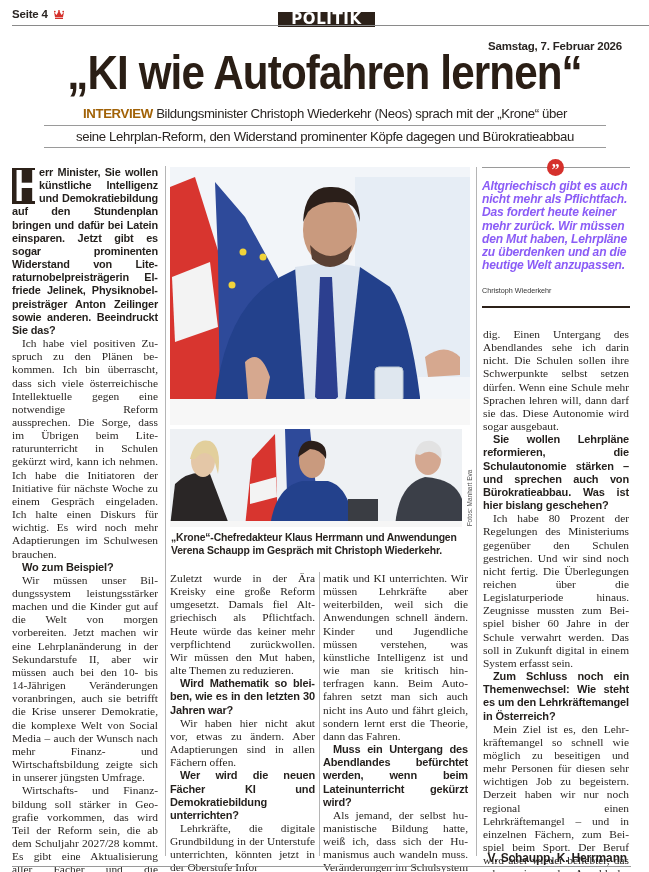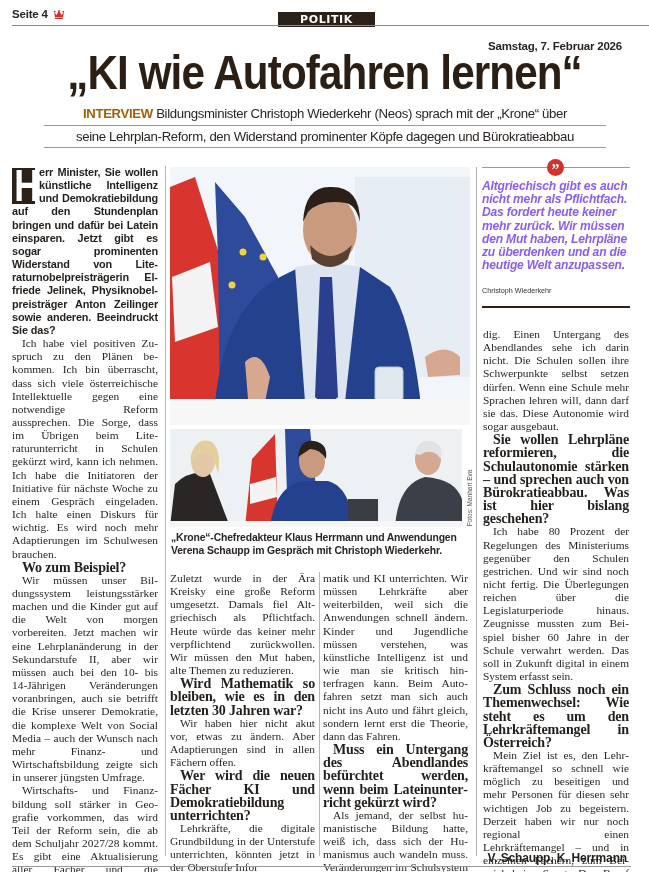--- a/index.html
+++ b/index.html
@@ -4,38 +4,38 @@
 <style>
   * { box-sizing: border-box; margin: 0; padding: 0; }
   html, body { width: 649px; height: 872px; background: #ffffff; overflow: hidden; }
   body { position: relative; color: #231f1c; font-family: "Liberation Serif", serif; }
 
   
   .topbar { position: absolute; left: 12px; right: 0; top: 6px; height: 22px; }
   .topbar .rule { position: absolute; left: 0; right: 0; top: 19px; height: 1px; background: #8a8a8a; }
   .page-no { position: absolute; left: 0; top: 2px; font-family: "Liberation Sans", sans-serif; font-size: 11.5px; color: #2a2522; font-weight: bold; letter-spacing: -0.2px; }
   .crown { display: inline-block; width: 10px; height: 9px; vertical-align: -1px; margin-left: 3px; }
-  .section-label { position: absolute; left: 266px; top: 6px; width: 97px; height: 15px; background: #2c2119; color: #fff; font-family: "DejaVu Sans", sans-serif; font-weight: bold; font-size: 11px; text-align: center; line-height: 15px; letter-spacing: 0.6px; }
+  .section-label { position: absolute; left: 266px; top: 6px; width: 97px; height: 15px; background: #2c2119; color: #fff; font-family: "DejaVu Sans", sans-serif; font-weight: bold; font-size: 15px; text-align: center; line-height: 15px; letter-spacing: 0.6px; }
   .date { position: absolute; right: 27px; top: 2px; font-family: "Liberation Sans", sans-serif; font-size: 11.5px; color: #2a2522; font-weight: bold; letter-spacing: -0.2px; margin-top: 32px; }
 
   
   .headline { position: absolute; left: 0; width: 649px; top: 42px; text-align: center; font-family: "Liberation Sans", sans-serif; font-weight: bold; font-size: 49px; color: #2a1e15; letter-spacing: -1px; transform: scaleX(0.86); transform-origin: center; line-height: 60px; }
 
   .deck { position: absolute; left: 44px; width: 562px; font-family: "Liberation Sans", sans-serif; font-size: 13.2px; color: #2a2522; text-align: center; white-space: nowrap; letter-spacing: -0.35px; }
   .deck1 { top: 106px; }
   .deck2 { top: 129px; }
   .deck-rule { position: absolute; left: 44px; width: 562px; height: 1px; background: #9a9a9a; }
   .deck-rule.r1 { top: 125px; }
   .deck-rule.r2 { top: 147px; }
   .kicker { color: #a16207; font-weight: bold; }
 
   
   .col { position: absolute; font-size: 11.4px; line-height: 13.15px; text-align: justify; hyphens: manual; }
   .col p { text-indent: 10px; }
-  .col .q { font-family: Liberation Serif, serif; font-weight: bold; font-size: 14px; text-indent: 10px; letter-spacing: -0.15px; }
+  .col .q { font-family: Liberation Sans, sans-serif; font-weight: bold; font-size: 11px; text-indent: 10px; letter-spacing: -0.15px; }
   .col1 { left: 12px; top: 166px; width: 146px; }
   .col1 .lead { font-family: "Liberation Sans", sans-serif; font-weight: bold; font-size: 10.9px; letter-spacing: -0.15px; }
   .dropcap { float: left; width: 23px; height: 36px; background: #2c2119; margin: 2px 4px 0 0; position: relative; }
   .dropcap span { position: absolute; left: 0; right: 0; top: -4px; text-align: center; font-family: "Liberation Sans", sans-serif; font-weight: bold; font-size: 44px; color: #ffffff; line-height: 44px; transform: scaleX(0.8); }
 
   .col-divider { position: absolute; width: 1px; background: #b5b5b5; }
 
   .col2 { left: 170px; top: 572px; width: 145px; }
   .col3 { left: 323px; top: 572px; width: 145px; }
   .col4 { left: 483px; top: 328px; width: 146px; }

